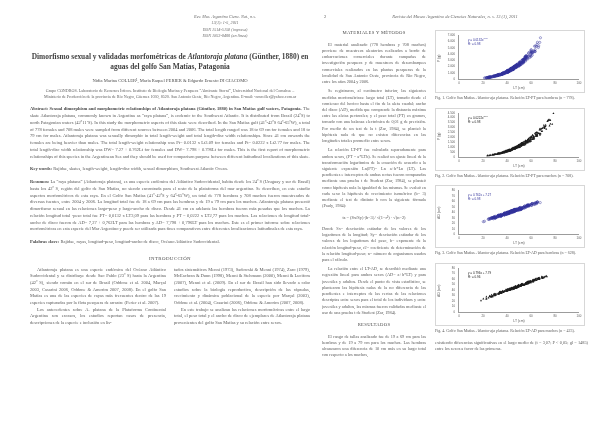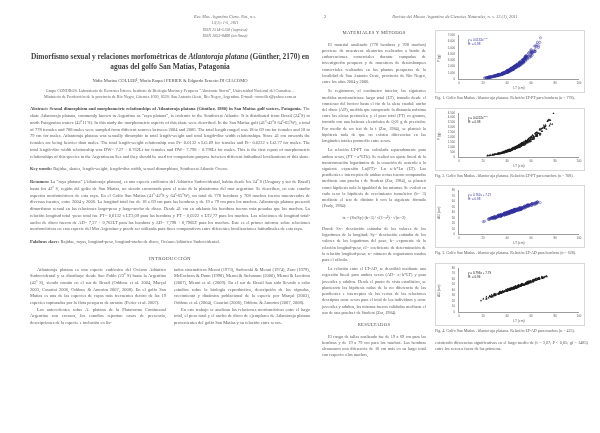--- a/index.html
+++ b/index.html
@@ -66,21 +66,21 @@
 
 <div class="page page-left">
   <div class="jheader">
     <div>Rev. Mus. Argentino Cienc. Nat., n.s.</div>
     <div>13(1): 1-5, 2011</div>
     <div>ISSN 1514-5158 (impresa)</div>
     <div>ISSN 1853-0400 (en línea)</div>
   </div>
 
   <div class="title">
-    <span>Dimorfismo sexual y relaciones morfométricas de </span><i>Atlantoraja platana</i><span> (Günther, 2170) en aguas del golfo San Matías, Patagonia</span>
+    <span>Dimorfismo sexual y validadas morfométricas de </span><i>Atlantoraja platana</i><span> (Günther, 1880) en aguas del golfo San Matías, Patagonia</span>
   </div>
 
   <div class="authors">Nidia Marina COLLER¹, María Raquel PERIER &amp; Edgardo Ernesto DI GIACOMO</div>
 
   <div class="affil">Grupo CONDROS. Laboratorio de Recursos Ícticos. Instituto de Biología Marina y Pesquera “Almirante Storni”, Universidad Nacional del Comahue – Ministerio de Producción de la provincia de Río Negro, Güemes 1030, 8520. San Antonio Oeste, Río Negro, Argentina. E-mail: ¹nmcoller@yahoo.com.ar</div>
 
   <p class="block">
     <span class="lead">Abstract: Sexual dimorphism and morphometric relationships of Atlantoraja platana (Günther, 1880) in San Matías gulf waters, Patagonia.</span>
     <span>The skate Atlantoraja platana, commonly known in Argentina as “raya platana”, is endemic to the Southwest Atlantic. It is distributed from Brazil (24ºS) to north Patagonian waters (42º11’S). In this study the morphometric aspects of this skate were described. In the San Matías gulf (41º-42ºS 64º-65ºW), a total of 778 females and 708 males were sampled from different sources between 2004 and 2006. The total length ranged was 18 to 69 cm for females and 18 to 79 cm for males. Atlantoraja platana was sexually dimorphic in total length-weight and total length-disc width relationships. Since 41 cm onwards the females are being heavier than males. The total length-weight relationship was Pt= 0.0132 x Lt3.09 for females and Pt= 0.0222 x Lt2.77 for males. The total length-disc width relationship was DW= 7.27 + 0.762Lt for females and DW= 7.798 + 0.796Lt for males. This is the first report of morphometric relationships of this species in the Argentinean Sea and they should be used for comparison purpose between different latitudinal localizations of this skate.</span>
   </p>

